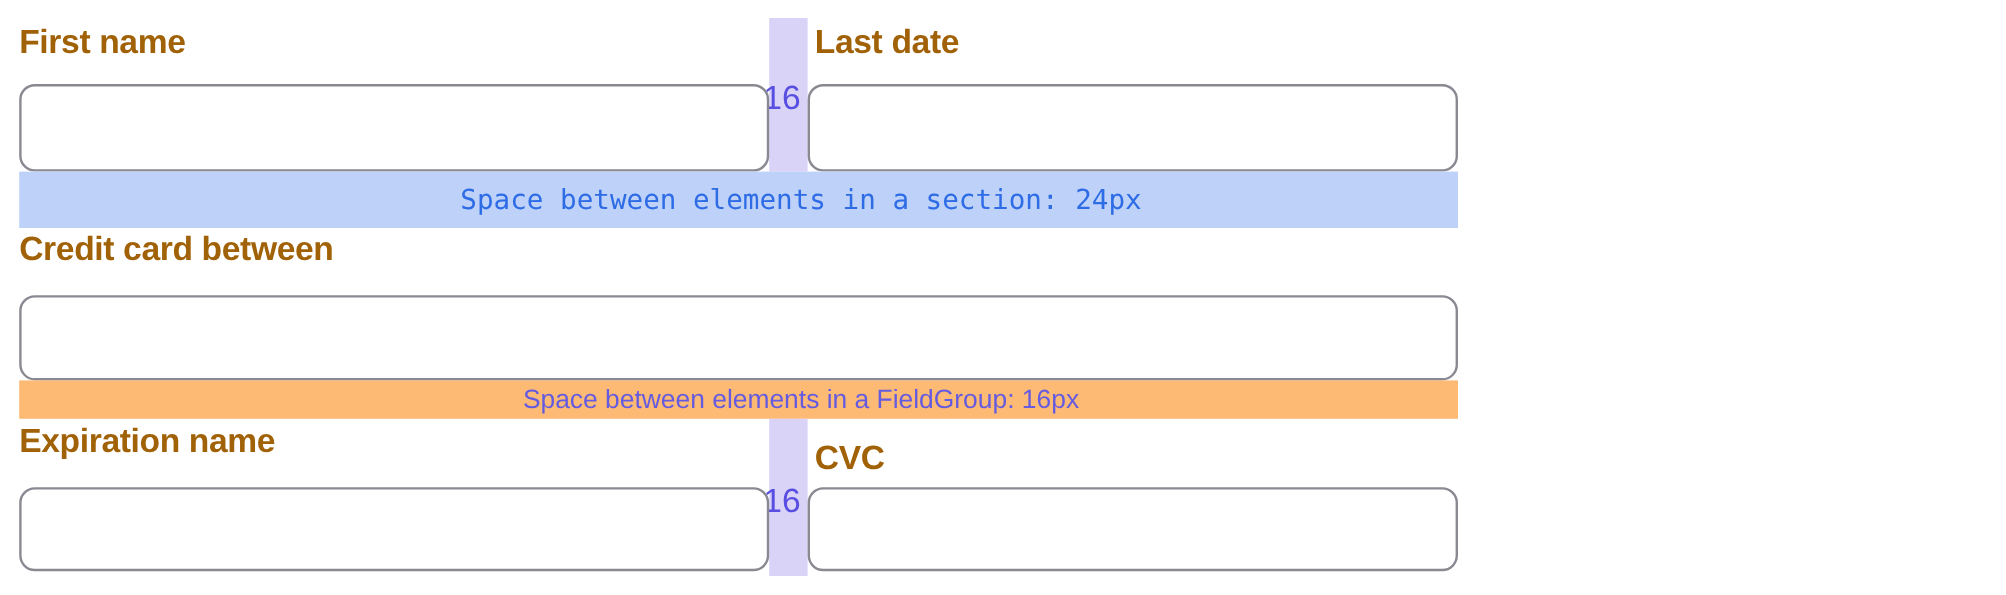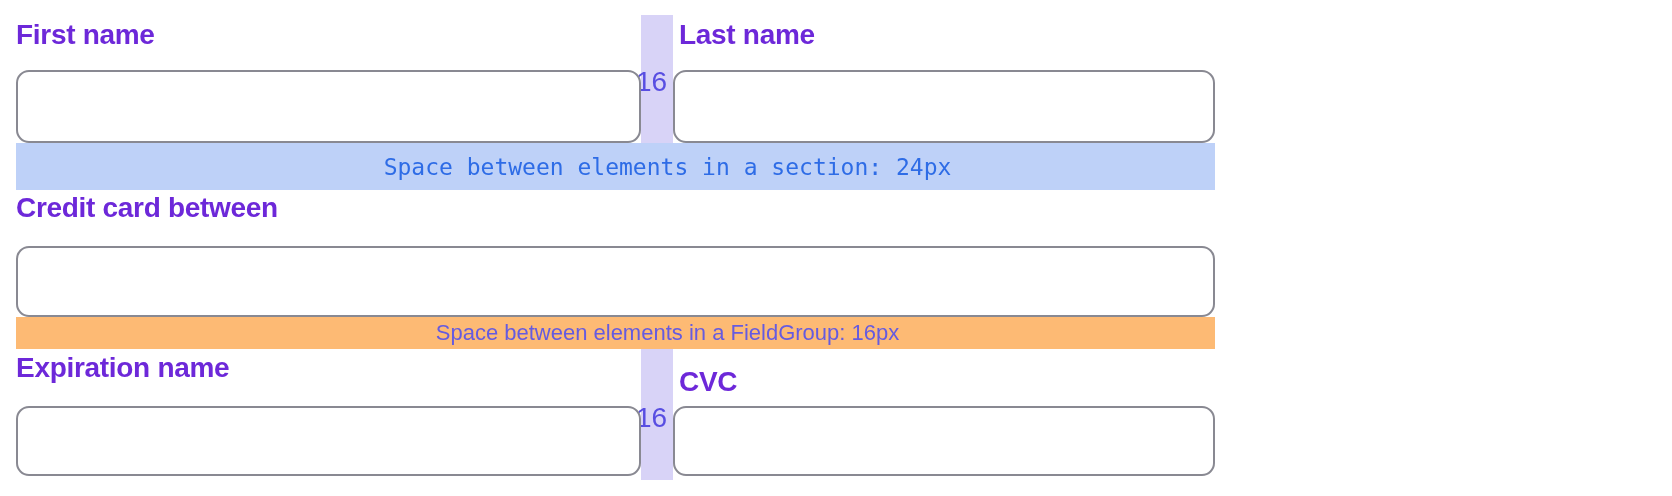--- a/index.html
+++ b/index.html
@@ -12,21 +12,21 @@
     overflow: hidden;
     font-family: "Liberation Sans", "DejaVu Sans", sans-serif;
   }
 
   
   .field-label {
     position: absolute;
     font-size: 28px;
     font-weight: 600;
     line-height: 32px;
-    color: #6d28d9;
+    color: #a16207;
     letter-spacing: -0.3px;
     white-space: nowrap;
   }
   .lbl-first { left: 16px;  top: 19px;  }
   .lbl-last  { left: 679px; top: 19px;  }
   .lbl-cc    { left: 16px;  top: 192px; }
   .lbl-exp   { left: 16px;  top: 352px; }
   .lbl-cvc   { left: 679px; top: 366px; }
 
   
@@ -103,21 +103,21 @@
 </style>
 </head>
 <body>
 
 <div class="canvas">
 
   <div class="vband vband-r1"></div>
   <div class="gap-num gap-num-r1">16</div>
 
   <div class="field-label lbl-first">First name</div>
-  <div class="field-label lbl-last">Last name</div>
+  <div class="field-label lbl-last">Last date</div>
 
   <input type="text" class="text-input inp-first" value="" style="">
   <input type="text" class="text-input inp-last" value="" style="">
 
   <div class="hband section-band">
     <span class="section-text">Space between elements in a section: 24px</span>
   </div>
 
   <div class="field-label lbl-cc">Credit card between</div>
   <input type="text" class="text-input inp-cc" value="" style="">

